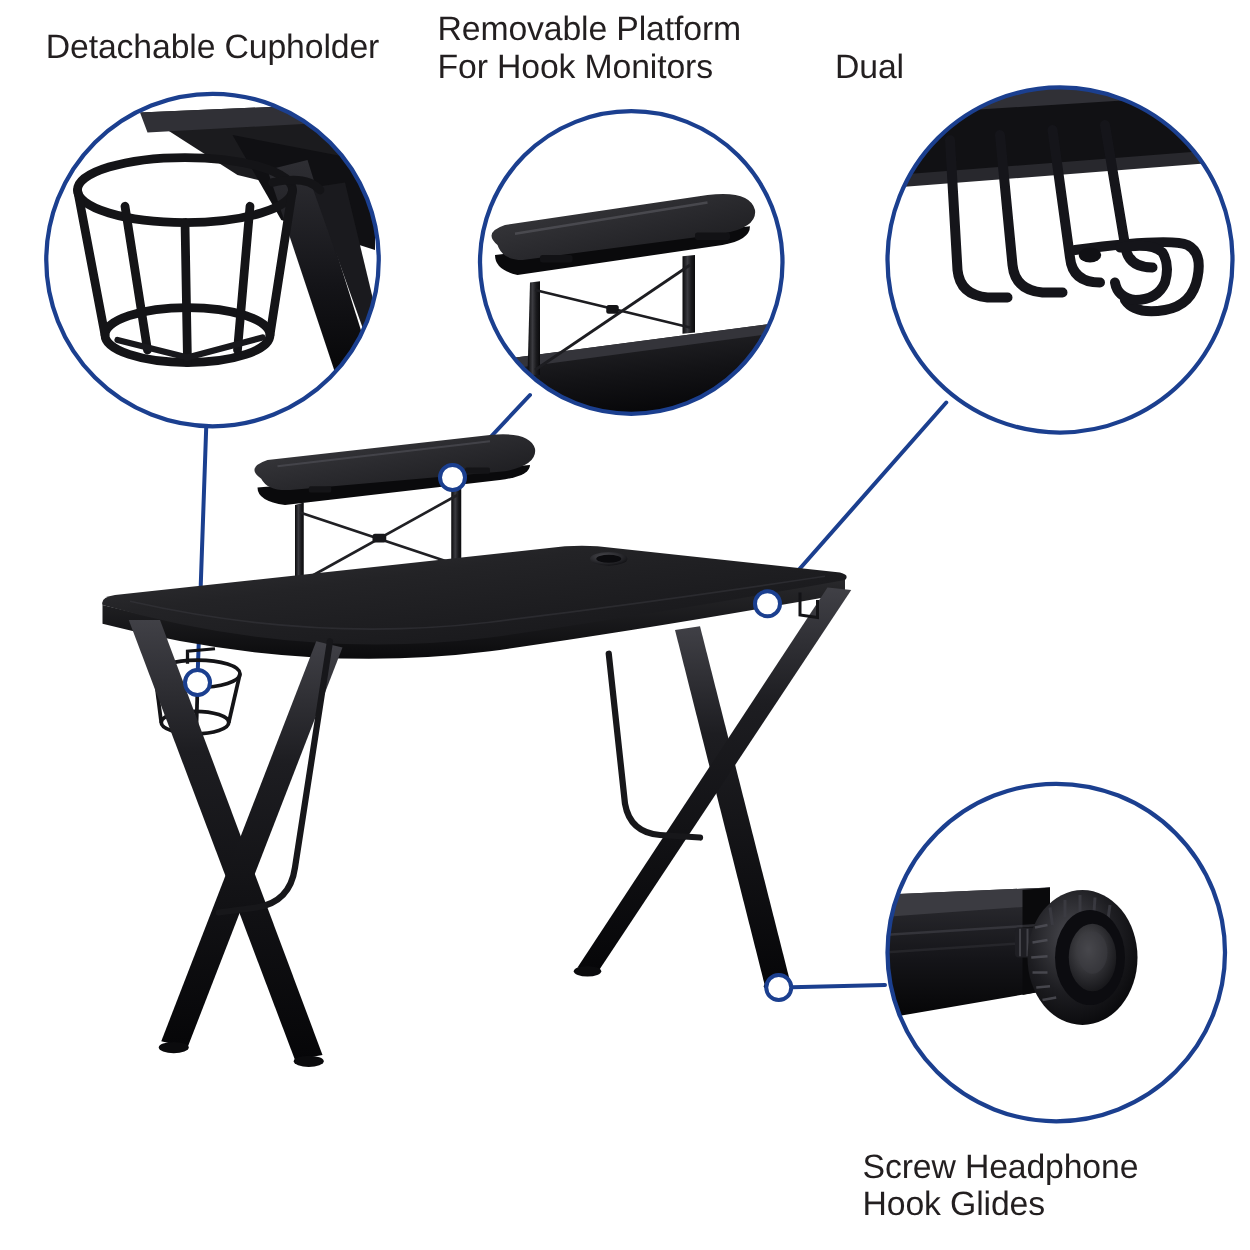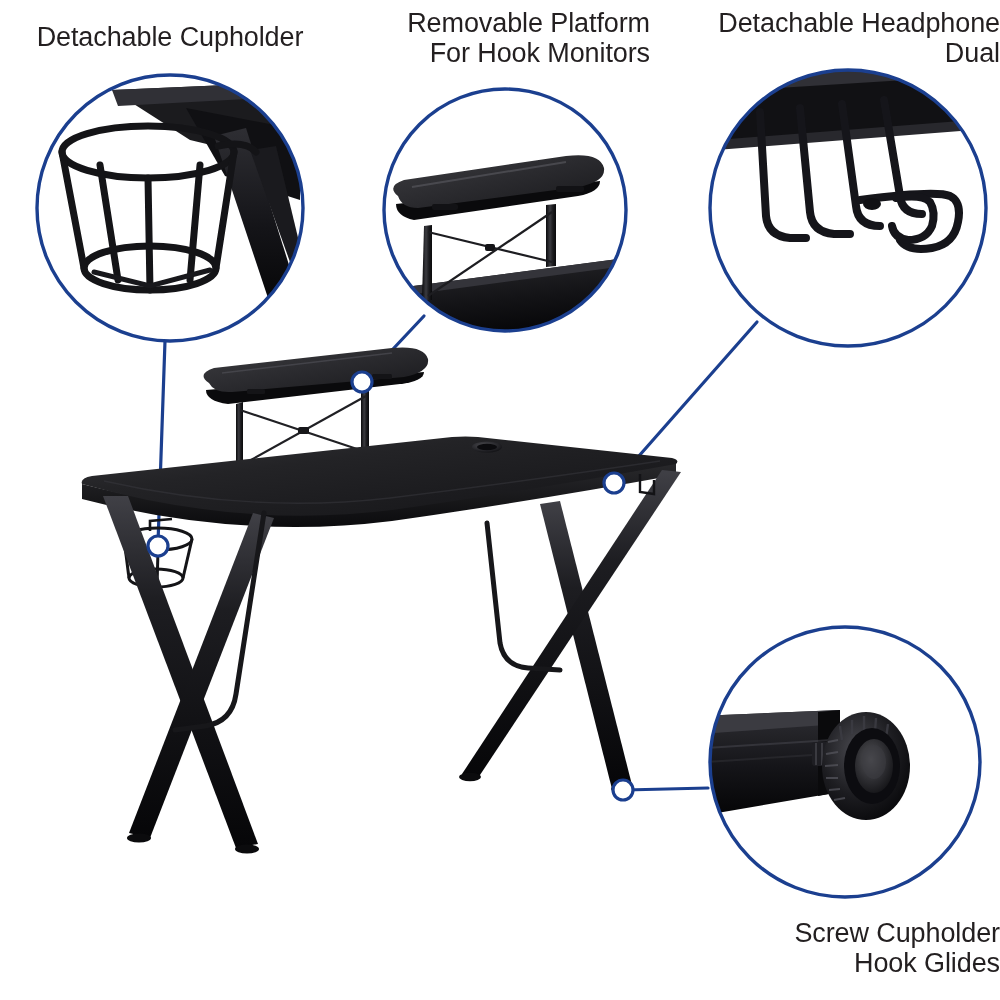--- a/index.html
+++ b/index.html
@@ -27,21 +27,21 @@
     height: 1000px;
   }
   .callout-label {
     position: absolute;
     color: #231f20;
     font-family: "Liberation Sans", "DejaVu Sans", sans-serif;
     font-weight: 400;
     font-size: 27px;
     line-height: 1.12;
     letter-spacing: -0.1px;
-    text-align: right;
+    text-align: left;
     white-space: pre-line;
     pointer-events: none;
   }
   #label-cupholder {
     left: 0px;
     top: 22px;
     width: 340px;
     text-align: center;
   }
   #label-platform {
@@ -354,17 +354,17 @@
       <circle cx="614" cy="483" r="10" fill="#ffffff" stroke="#1b3f8f" stroke-width="3.2"></circle>
       <circle cx="623" cy="790" r="10" fill="#ffffff" stroke="#1b3f8f" stroke-width="3.2"></circle>
     </g>
 
   </svg>
 
   <div class="callout-label" id="label-cupholder">Detachable Cupholder</div>
 
   <div class="callout-label" id="label-platform"><span>Removable Platform</span><br><span>For Hook Monitors</span></div>
 
-  <div class="callout-label" id="label-headphone"><span>Detachable Headphone</span><br><span>Dual</span></div>
-
-  <div class="callout-label" id="label-glides"><span>Screw Cupholder</span><br><span>Hook Glides</span></div>
+  <div class="callout-label" id="label-headphone"><br><span>Dual</span></div>
+
+  <div class="callout-label" id="label-glides"><span>Screw Headphone</span><br><span>Hook Glides</span></div>
 
 </div>
 
 </body></html>

